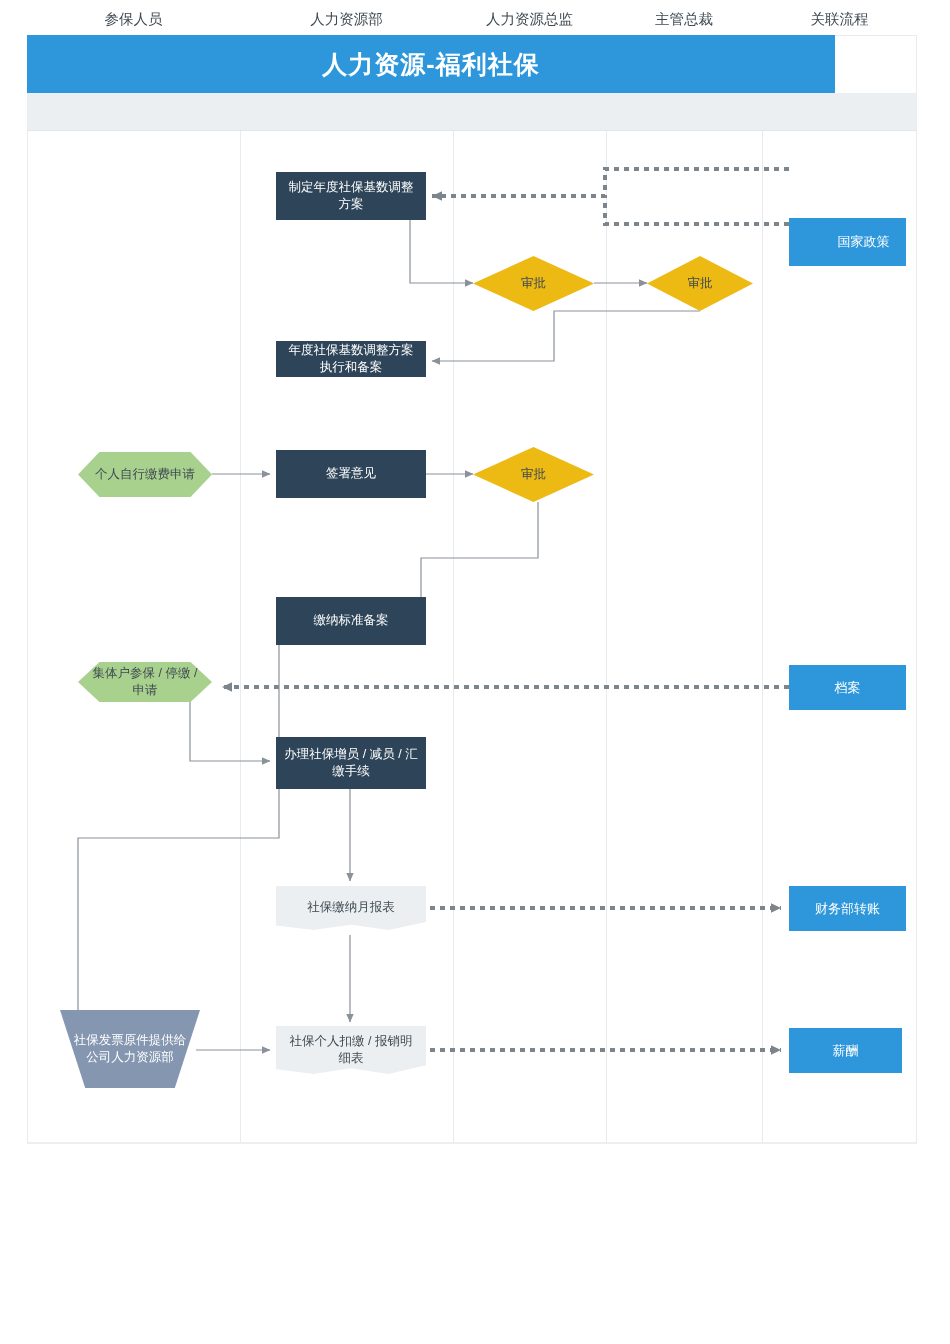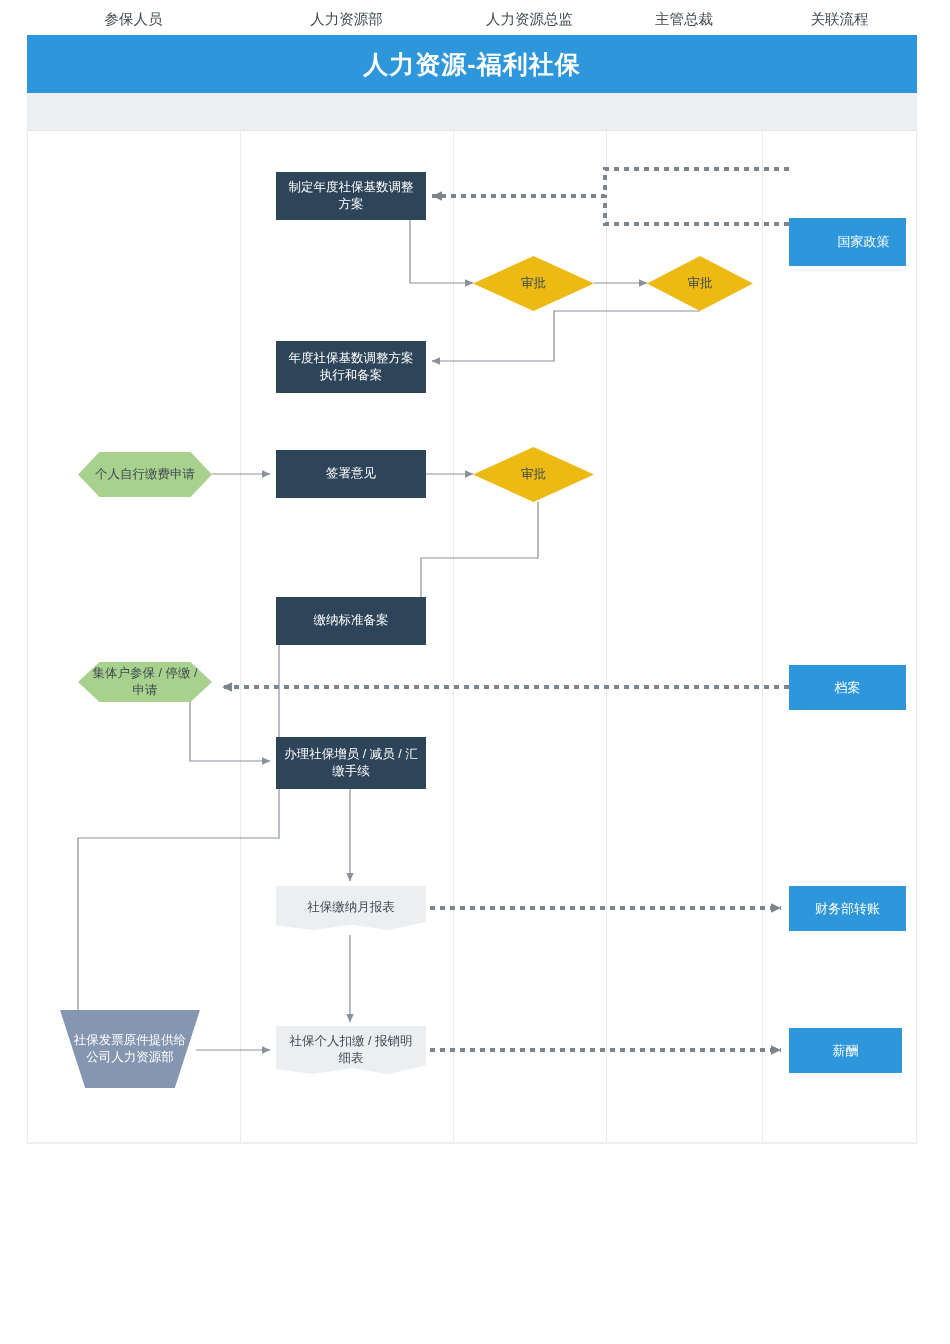--- a/index.html
+++ b/index.html
@@ -13,21 +13,21 @@
   #chart-root{position:relative;width:950px;height:1344px;}
 
   
   .frame{
     position:absolute;left:27px;top:35px;width:890px;height:1109px;
     background:#ffffff;
     border:1px solid #e8eaec;
     box-sizing:border-box;
   }
   .title-bar{
-    position:absolute;left:27px;top:35px;width:890px;height:58px;
+    position:absolute;left:27px;top:35px;width:808px;height:58px;
     background:#2E97DB;
     box-sizing:border-box;
     display:flex;align-items:center;justify-content:center;
   }
   .title-bar .t{
     color:#ffffff;font-size:25px;font-weight:bold;letter-spacing:1px;
   }
   .header-row{
     position:absolute;left:27px;top:93px;width:890px;height:38px;
     background:#eceff1;
@@ -166,21 +166,21 @@
   <div class="node n-decision" style="left:473px;top:256px;width:121px;height:55px;">
     <span class="dia"></span>
     <span class="lbl">审批</span>
   </div>
 
   <div class="node n-decision" style="left:647px;top:256px;width:106px;height:55px;">
     <span class="dia"></span>
     <span class="lbl">审批</span>
   </div>
 
-  <div class="node n-process" style="left:276px;top:341px;width:150px;height:52px;">
+  <div class="node n-process" style="left:276px;top:341px;width:150px;height:36px;">
     <span class="lbl">年度社保基数调整方案执行和备案</span>
   </div>
 
 
   <div class="node n-ref" style="left:789px;top:218px;width:117px;height:48px;padding-left:32px;">
     <span class="lbl">国家政策</span>
   </div>
 
   <div class="node n-hex" style="left:78px;top:452px;width:134px;height:45px;">
     <span class="hx"></span>

